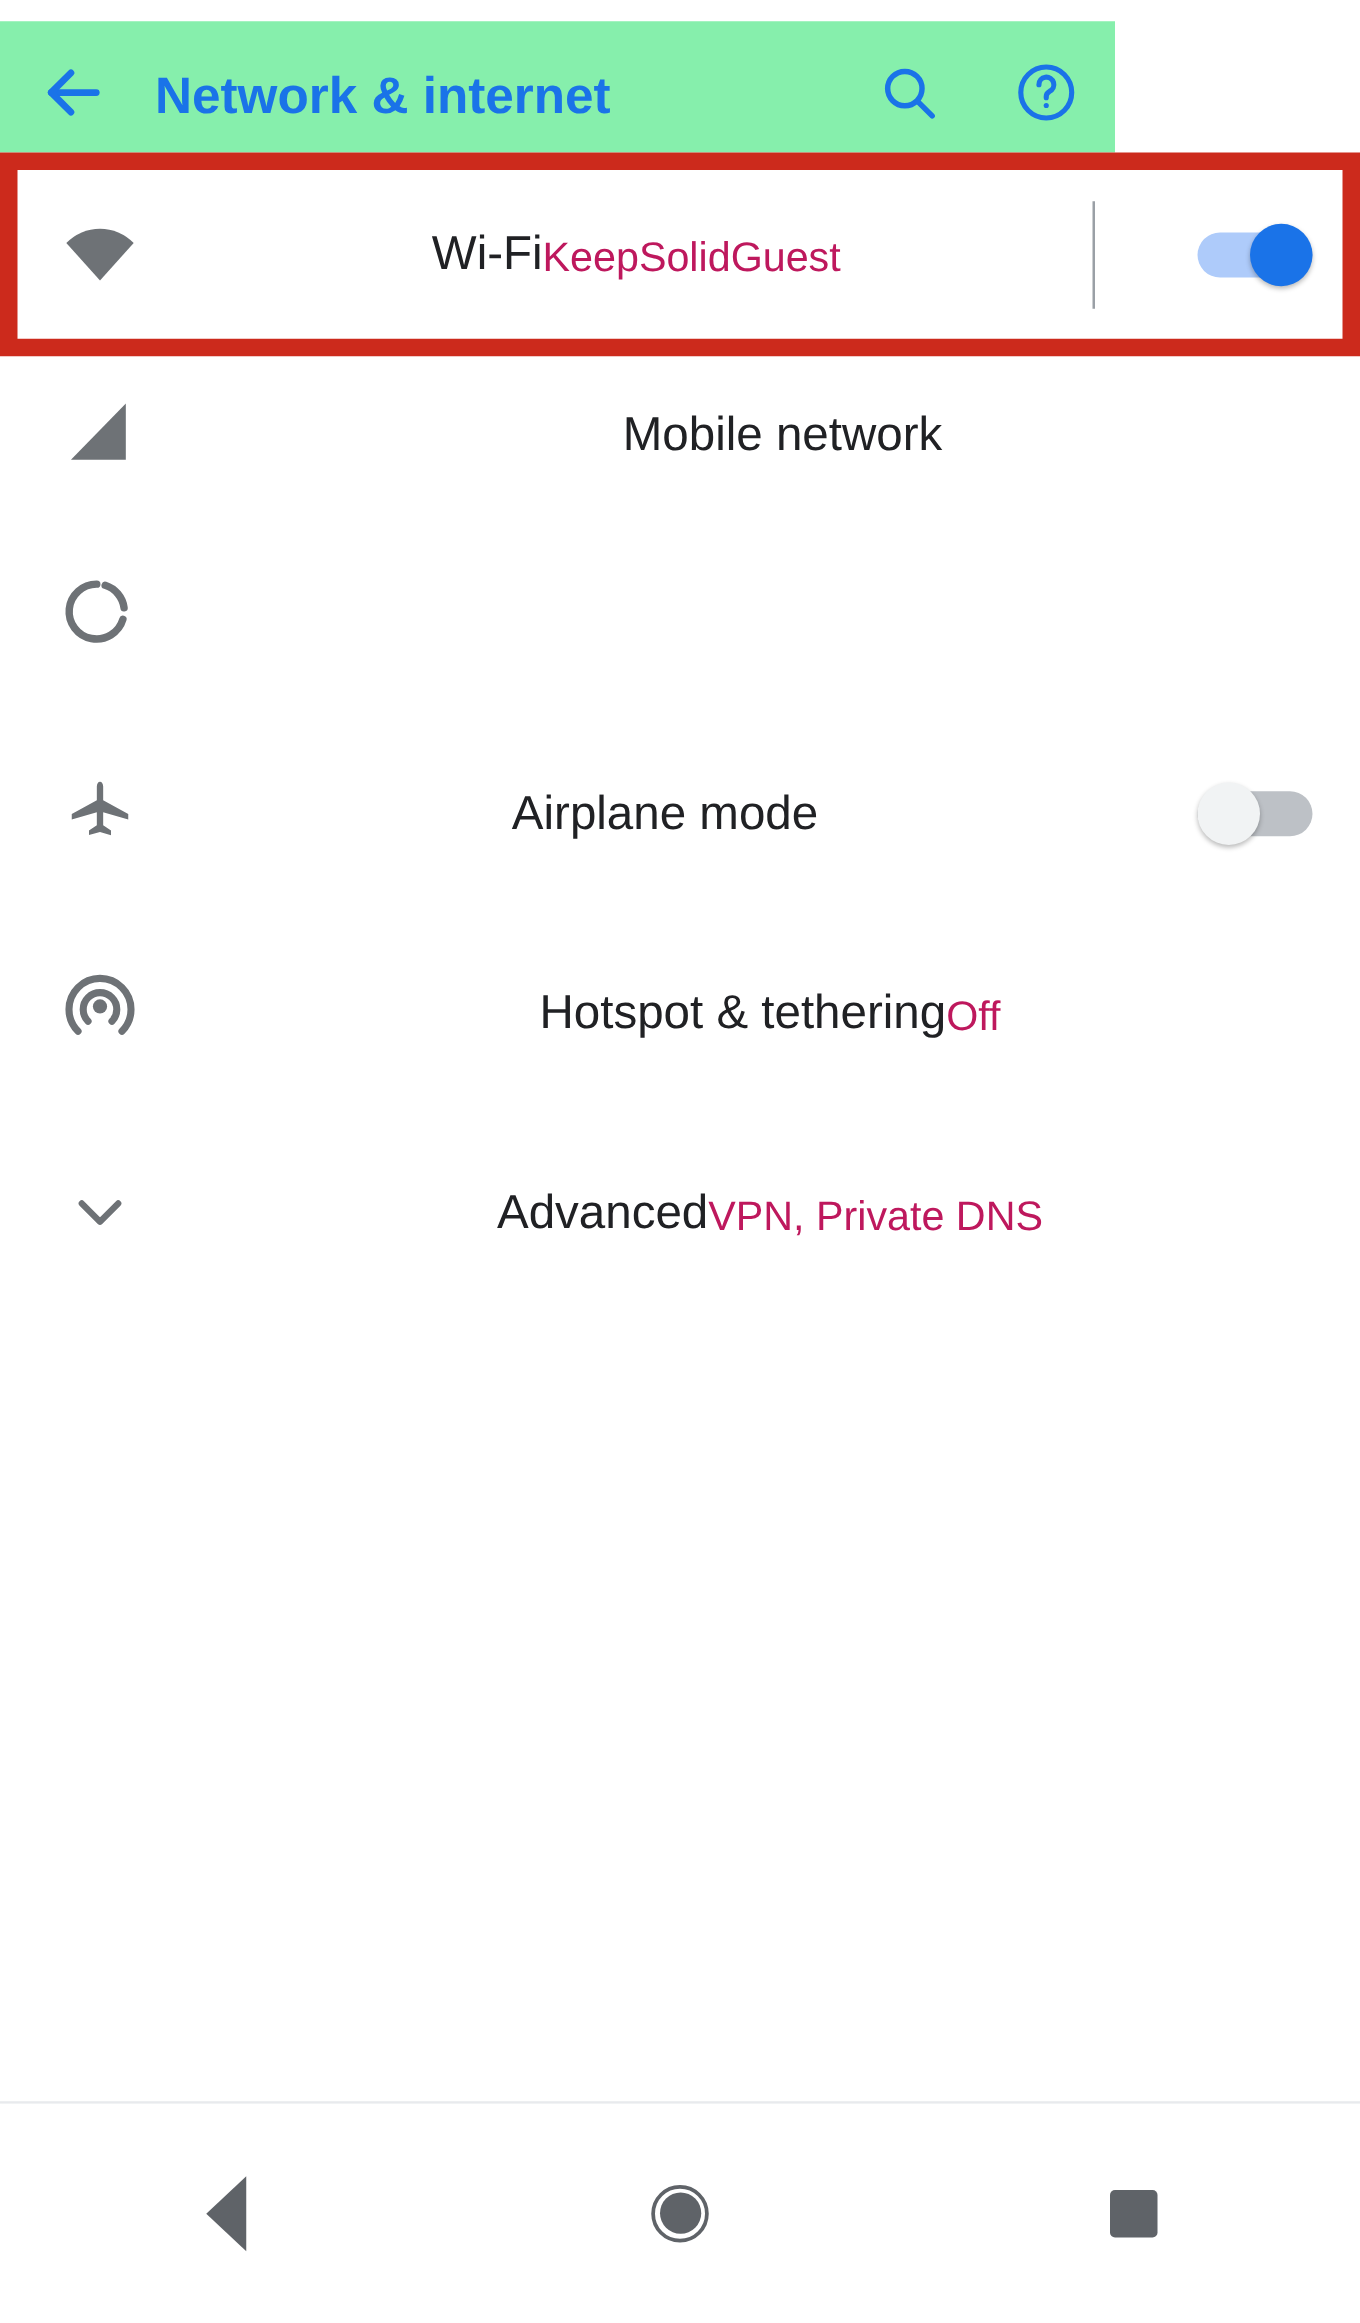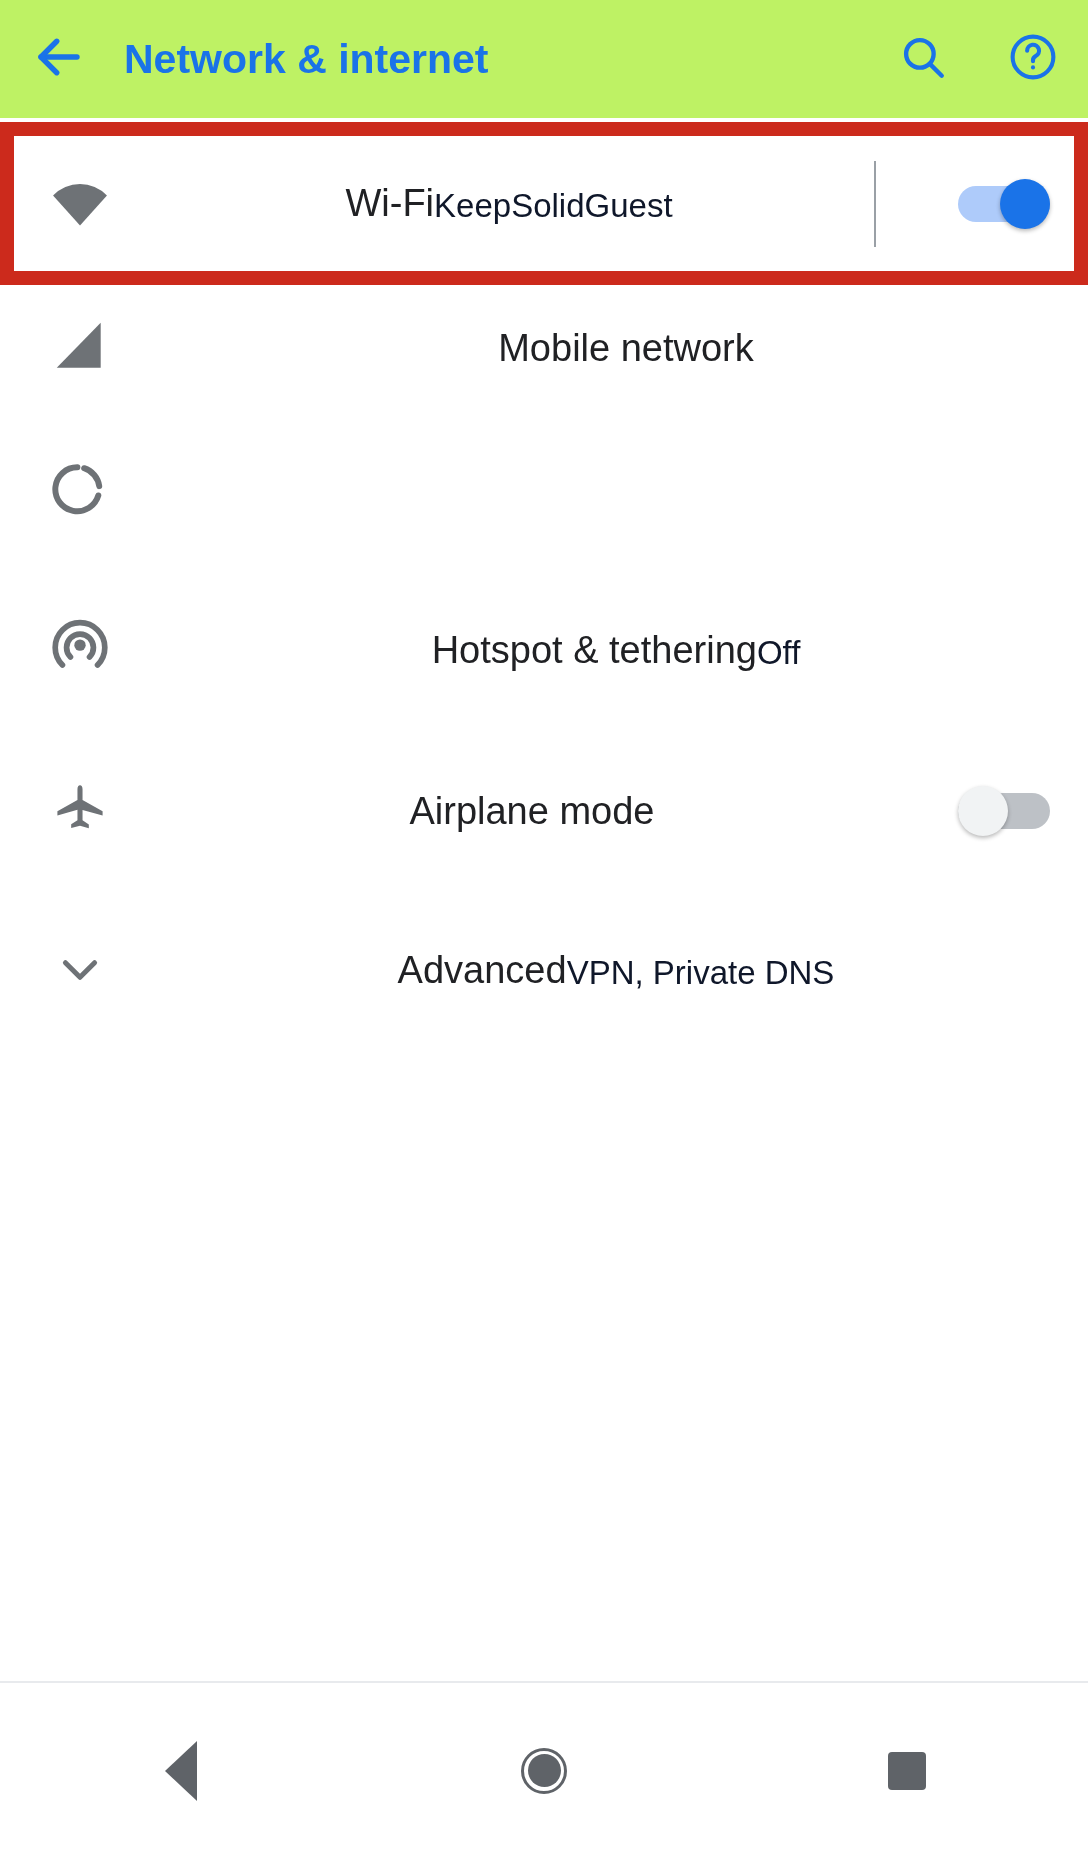--- a/index.html
+++ b/index.html
@@ -15,24 +15,24 @@
   #screen {
     position: relative;
     width: 1088px;
     height: 1858px;
     background: #ffffff;
   }
 
   
   .appbar {
     position: absolute;
-    top: 0; left: 0;
-    width: 1088px;
+    top: 17px; left: 0;
+    width: 892px;
     height: 118px;
-    background: #bef264;
+    background: #86efac;
     display: flex;
     align-items: center;
   }
   .appbar-back {
     width: 118px;
     height: 118px;
     display: flex;
     align-items: center;
     justify-content: center;
     flex: 0 0 auto;
@@ -98,21 +98,21 @@
     padding-right: 16px;
   }
   .row-title {
     font-size: 38px;
     color: #202124;
     line-height: 48px;
     white-space: nowrap;
   }
   .row-sub {
     font-size: 33px;
-    color: #0f172a;
+    color: #be185d;
     line-height: 46px;
     margin-top: 4px;
     white-space: nowrap;
   }
 
   
   .row-wifi { height: 163px; }
   .row-divider-v {
     width: 2px;
     height: 86px;
@@ -296,55 +296,55 @@
       <div class="row-icon">
         <span>
           <svg width="62" height="62" viewBox="0 0 24 24" fill="none" stroke="#6e7276" stroke-width="2.3" stroke-linecap="round">
             <path d="M11 3.6a8.5 8.5 0 1 0 8.1 10.9"></path>
             <path d="M13.6 3.95a8.5 8.5 0 0 1 5.85 6.95"></path>
           </svg>
         </span>
       </div>
     </div>
 
-    <div class="row row-hotspot">
-      <div class="row-icon">
-        <span>
-          <svg width="62" height="62" viewBox="0 0 24 24" fill="none" stroke="#6e7276" stroke-width="2.2" stroke-linecap="round">
-            <circle cx="12" cy="10.5" r="2.2" fill="#6e7276" stroke="none"></circle>
-            <path d="M8.3 15.1a5.2 5.2 0 1 1 7.4 0"></path>
-            <path d="M5.2 18.2a9.6 9.6 0 1 1 13.6 0"></path>
-          </svg>
-        </span>
-      </div>
-      <div class="row-text">
-        <div class="row-title">Hotspot &amp; tethering</div>
-        <div class="row-sub">Off</div>
-      </div>
-    </div>
-
     <div class="row row-airplane">
       <div class="row-icon">
         <span>
           <svg width="58" height="58" viewBox="0 0 24 24">
             <path d="M12 2.2c0.62 0 1.05 0.7 1.05 1.62v4.5l8.3 4.6v1.8l-8.3-2.35v4.3l2.6 1.7v1.55L12 18.9l-3.65 1.0v-1.55l2.6-1.7v-4.3L2.65 14.72v-1.8l8.3-4.6v-4.5C10.95 2.9 11.38 2.2 12 2.2z" fill="#6e7276"></path>
           </svg>
         </span>
       </div>
       <div class="row-text">
         <div class="row-title">Airplane mode</div>
       </div>
       <div class="switch-wrap">
         <div class="switch off">
           <div class="track"></div>
           <div class="thumb"></div>
         </div>
       </div>
     </div>
 
+    <div class="row row-hotspot">
+      <div class="row-icon">
+        <span>
+          <svg width="62" height="62" viewBox="0 0 24 24" fill="none" stroke="#6e7276" stroke-width="2.2" stroke-linecap="round">
+            <circle cx="12" cy="10.5" r="2.2" fill="#6e7276" stroke="none"></circle>
+            <path d="M8.3 15.1a5.2 5.2 0 1 1 7.4 0"></path>
+            <path d="M5.2 18.2a9.6 9.6 0 1 1 13.6 0"></path>
+          </svg>
+        </span>
+      </div>
+      <div class="row-text">
+        <div class="row-title">Hotspot &amp; tethering</div>
+        <div class="row-sub">Off</div>
+      </div>
+    </div>
+
     <div class="row row-advanced">
       <div class="row-icon">
         <span>
           <svg width="50" height="50" viewBox="0 0 24 24" fill="none" stroke="#6e7276" stroke-width="2.4" stroke-linecap="round" stroke-linejoin="round">
             <polyline points="5,9 12,16 19,9"></polyline>
           </svg>
         </span>
       </div>
       <div class="row-text">
         <div class="row-title">Advanced</div>

